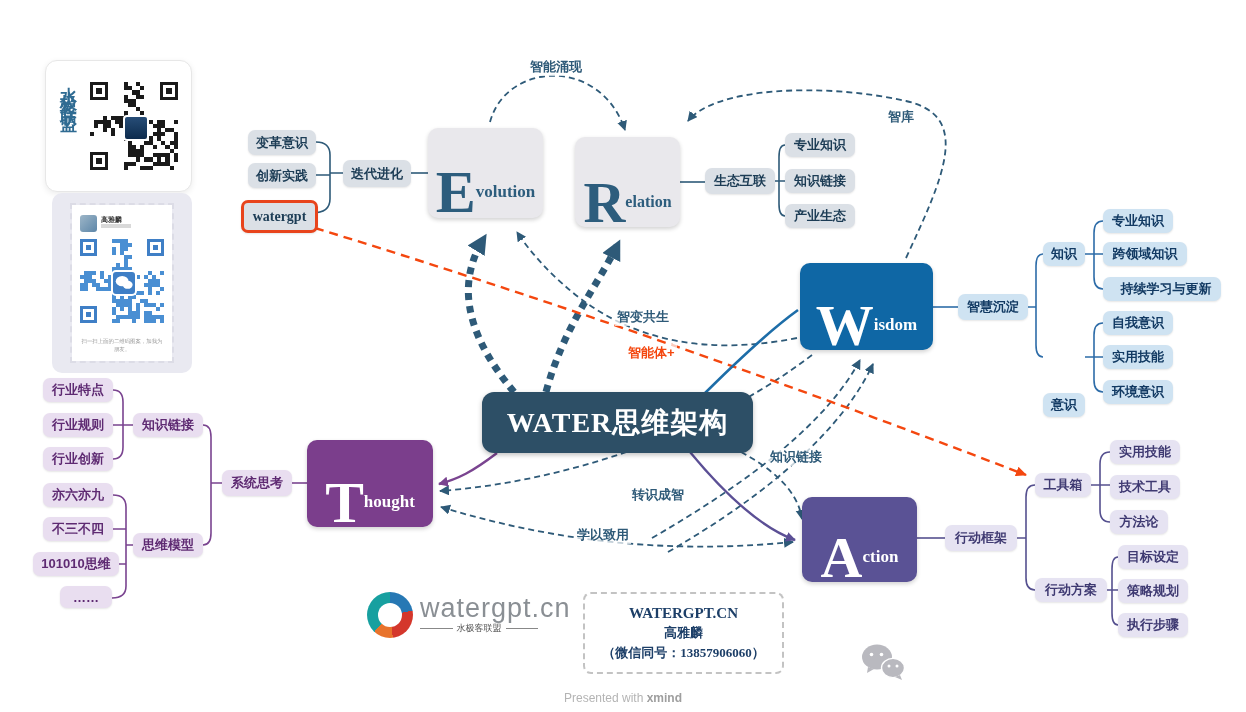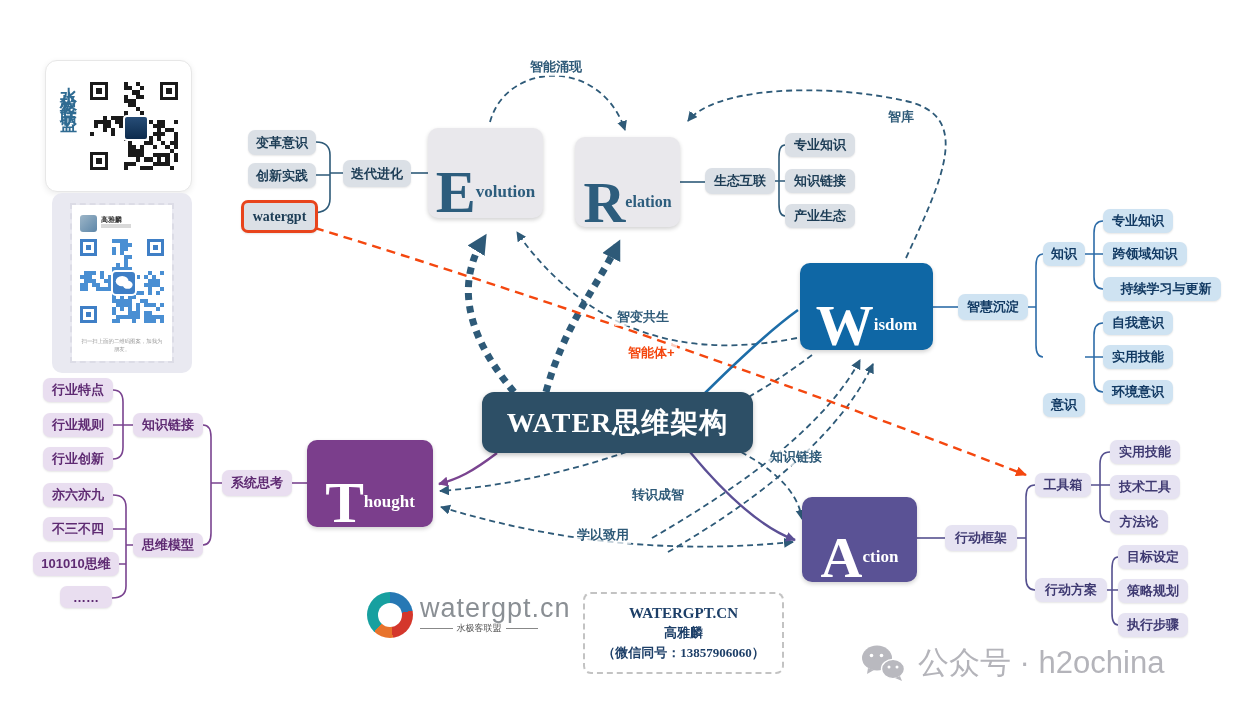--- a/index.html
+++ b/index.html
@@ -1150,26 +1150,29 @@
   <div class="elabel" style="left:575px;top:526px;">学以致用</div>
 
   <div class="swirl"></div>
   <div class="logo-text">watergpt.cn</div>
   <div class="logo-sub">水极客联盟</div>
   <div class="contact">
     <span class="site">WATERGPT.CN</span>
     <span class="name">高雅麟</span>
     <span class="phone">（微信同号：13857906060）</span>
   </div>
+  <div class="presented">
+    <span>Presented with</span>
+    <b>xmind</b>
+  </div>
   <div class="watermark">
     <svg width="46" height="40" viewBox="0 0 46 40">
       <ellipse cx="17" cy="15" rx="15" ry="12.5" fill="#b9b9bf"></ellipse>
       <circle cx="11.5" cy="12.5" r="1.8" fill="#fff"></circle>
         <circle cx="21.5" cy="12.5" r="1.8" fill="#fff"></circle>
       <path d="M8 25 L7 31 L14 27 Z" fill="#b9b9bf"></path>
       <ellipse cx="33" cy="26" rx="11.5" ry="9.6" fill="#b9b9bf" stroke="#fff" stroke-width="1.4"></ellipse>
       <circle cx="29" cy="24" r="1.5" fill="#fff"></circle>
         <circle cx="37" cy="24" r="1.5" fill="#fff"></circle>
       <path d="M40 33 L42 38 L35 35 Z" fill="#b9b9bf"></path>
     </svg>
-    <span>公众号 · h2ochina</span>
   </div>
 </div>
 
 </body></html>

